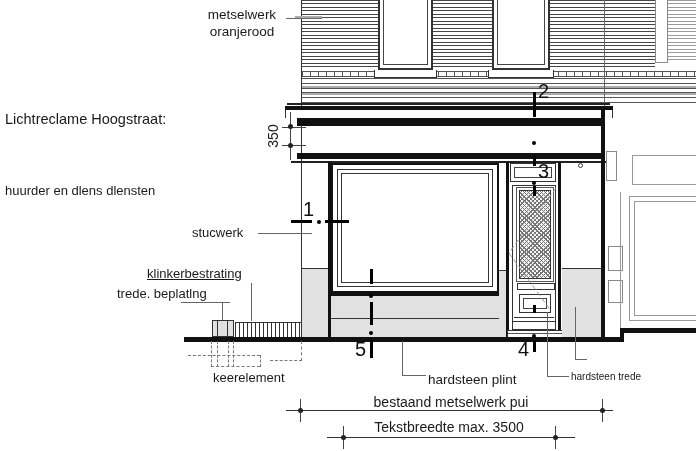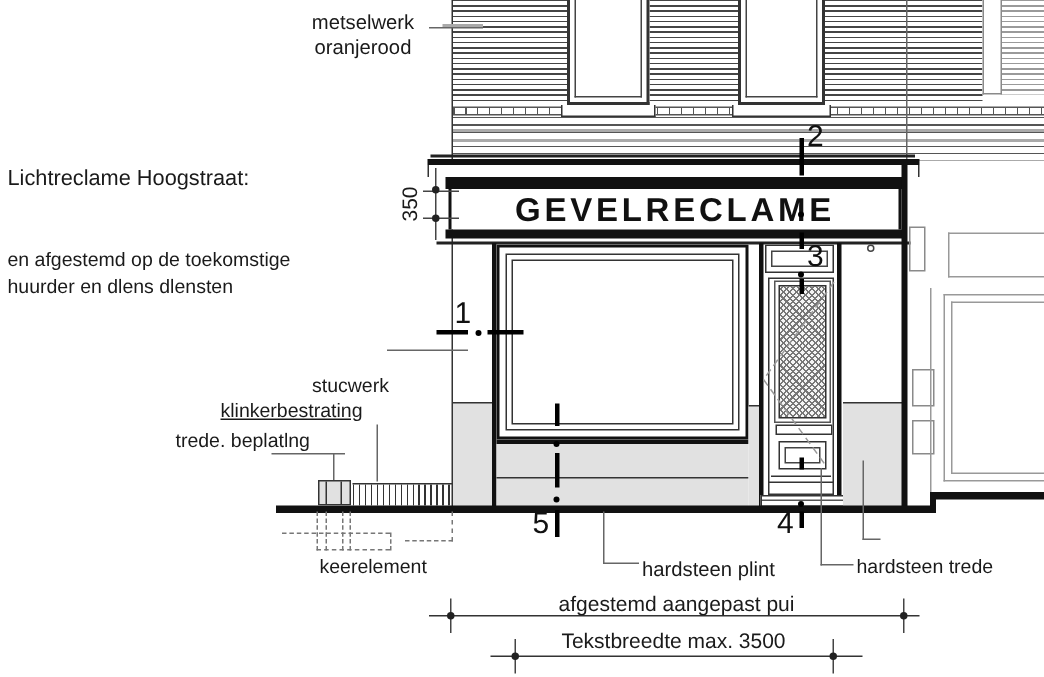--- a/index.html
+++ b/index.html
@@ -52,23 +52,20 @@
       linear-gradient(to bottom,transparent 0px,transparent 8px,#aaa 8px,#aaa 10px,transparent 10px,transparent 15px,#aaa 15px,#aaa 17px,transparent 17px),
       repeating-linear-gradient(to bottom,#555 0px,#555 1px,transparent 1px,transparent 4.8px);"></div>
 
   <div class="abs" style="left:604px;top:0;width:1px;height:110px;background:#666;"></div>
   <div class="abs" style="left:301px;top:0;width:1px;height:338px;background:#333;"></div>
 
   <div class="abs" style="left:287px;top:103px;width:323px;height:2px;background:#222;"></div>
   <div class="abs blackbar" style="left:285px;top:106px;width:328px;height:4px;"></div>
   <div class="abs" style="left:285px;top:110px;width:328px;height:8px;background:#fff;border-left:1px solid #333;border-right:1px solid #333;box-sizing:border-box;"></div>
   <div class="abs blackbar" style="left:297px;top:118px;width:306px;height:8px;"></div>
-  <div class="abs" style="left:299px;top:126px;width:302px;height:27px;background:#fff;border-left:2px solid #111;border-right:2px solid #111;box-sizing:border-box;display:flex;align-items:center;justify-content:center;">
-    <span style="font-size:22px;font-weight:bold;letter-spacing:2.5px;color:#111;">GEVELRECLAME</span>
-  </div>
   <div class="abs blackbar" style="left:297px;top:153px;width:306px;height:6px;"></div>
   <div class="abs" style="left:291px;top:161px;width:316px;height:2px;background:#222;"></div>
 
   <div class="abs blackbar" style="left:328px;top:162px;width:3px;height:176px;"></div>
   <div class="abs gray" style="left:302px;top:268px;width:26px;height:70px;border-top:1px solid #333;box-sizing:border-box;"></div>
 
   <div class="abs" style="left:331px;top:163px;width:168px;height:130px;background:#fff;border:2.5px solid #111;box-sizing:border-box;">
     <div class="abs" style="left:4px;top:4px;right:4px;bottom:4px;border:1px solid #333;"></div>
     <div class="abs" style="left:8px;top:8px;right:8px;bottom:8px;border:1px solid #333;"></div>
   </div>
@@ -140,21 +137,21 @@
   <div class="vline" style="left:547px;top:312px;height:65px;"></div>
   <div class="hline" style="left:547px;top:376px;width:22px;"></div>
   <div class="vline" style="left:575px;top:307px;height:53px;"></div>
   <div class="hline" style="left:575px;top:359px;width:12px;"></div>
 
   <div class="hline" style="left:286px;top:410px;width:327px;border-top-color:#333;"></div>
   <div class="tick" style="left:300px;top:399px;height:23px;"></div>
   <div class="tick" style="left:602px;top:399px;height:23px;"></div>
   <div class="dimdot" style="left:298px;top:408px;"></div>
   <div class="dimdot" style="left:600px;top:408px;"></div>
-  <div class="dimtxt" style="left:300px;top:394px;width:302px;">afgestemd aangepast pui</div>
+  <div class="dimtxt" style="left:300px;top:394px;width:302px;">bestaand metselwerk pui</div>
 
   <div class="hline" style="left:327px;top:437px;width:248px;border-top-color:#333;"></div>
   <div class="tick" style="left:343px;top:426px;height:23px;"></div>
   <div class="tick" style="left:555px;top:426px;height:23px;"></div>
   <div class="dimdot" style="left:341px;top:435px;"></div>
   <div class="dimdot" style="left:553px;top:435px;"></div>
   <div class="dimtxt" style="left:343px;top:419px;width:212px;">Tekstbreedte max. 3500</div>
 
   <div class="tick" style="left:290px;top:112px;height:48px;"></div>
   <div class="hline" style="left:282px;top:127px;width:24px;border-top-color:#444;"></div>
@@ -187,28 +184,27 @@
   <div class="cutdot" style="left:369px;top:331px;"></div>
   <div class="cut" style="left:370px;top:340px;width:3px;height:18px;"></div>
   <div class="marker" style="left:355px;top:338px;">5</div>
 
   <div class="lbl" style="left:5px;top:112px;font-size:14.5px;">Lichtreclame Hoogstraat:</div>
 
   <div class="lbl" style="left:196px;top:6px;width:92px;text-align:center;font-size:13.5px;line-height:17px;">
     <div>metselwerk</div>
     <div>oranjerood</div>
   </div>
-  <div class="lbl" style="left:5px;top:166px;">en afgestemd op de toekomstige</div>
   <div class="lbl" style="left:5px;top:184px;">huurder en dlens dlensten</div>
 
-  <div class="lbl" style="left:208px;top:226px;margin-top:24px;">stucwerk</div>
+  <div class="lbl" style="left:192px;top:226px;">stucwerk</div>
   <div class="lbl" style="left:147px;top:267px;text-decoration:underline;">klinkerbestrating</div>
   <div class="lbl" style="left:117px;top:287px;">trede. beplatlng</div>
   <div class="lbl" style="left:213px;top:371px;">keerelement</div>
   <div class="lbl" style="left:428px;top:373px;font-size:13.5px;">hardsteen plint</div>
-  <div class="lbl" style="left:571px;top:371px;font-size:13px;">hardsteen trede</div>
+  <div class="lbl" style="left:571px;top:371px;font-size:10px;">hardsteen trede</div>
 
   <svg width="696" height="451" style="position:absolute;left:0;top:0;pointer-events:none;">
     <line x1="556" y1="188" x2="509" y2="253" stroke="#999" stroke-width="1" stroke-dasharray="5,3"></line>
     <line x1="509" y1="253" x2="551" y2="311" stroke="#999" stroke-width="1" stroke-dasharray="5,3"></line>
   </svg>
 
 </div>
 
 </body></html>

